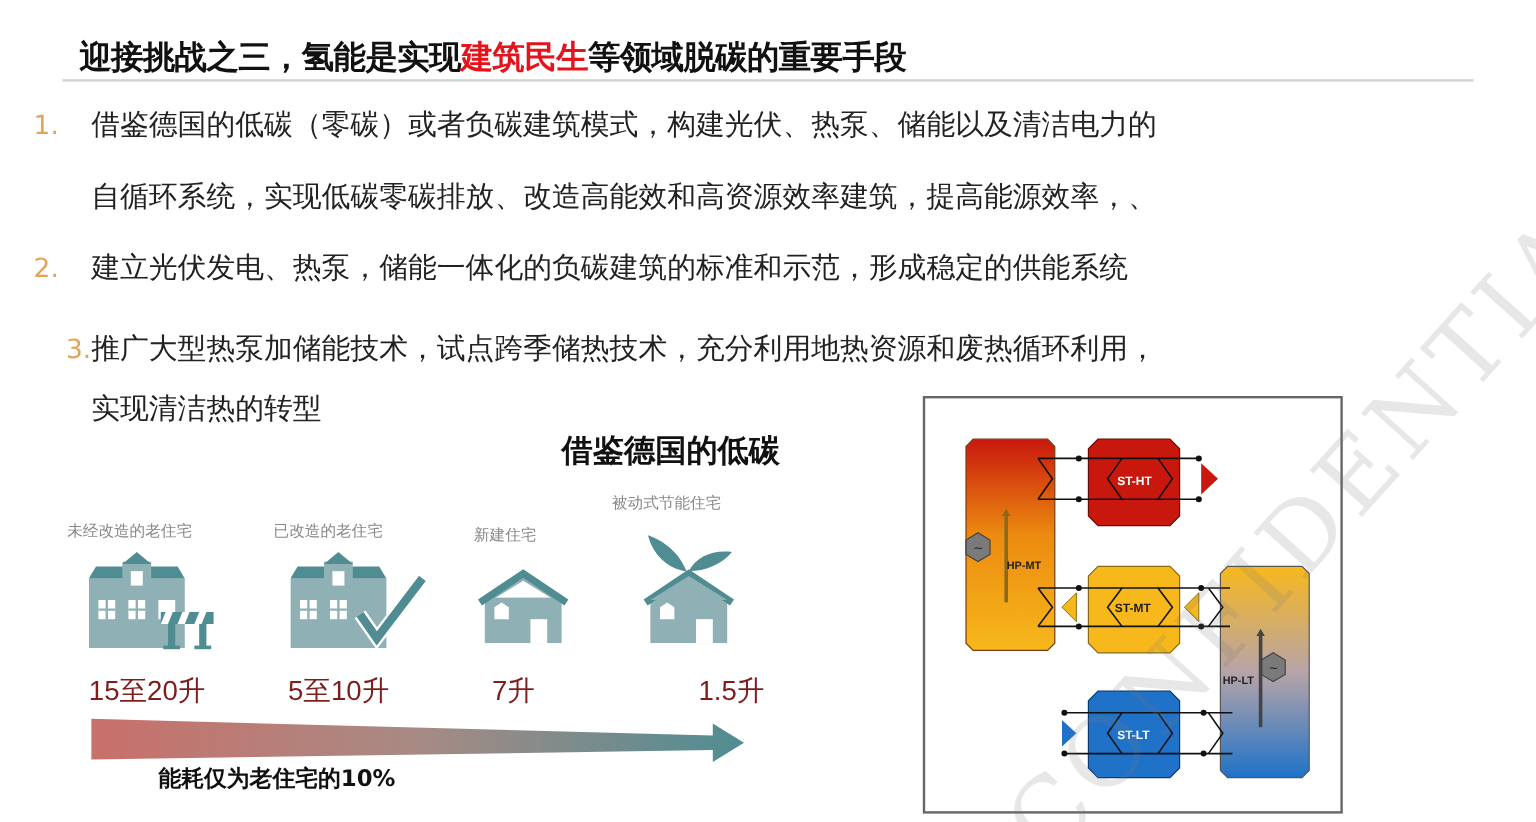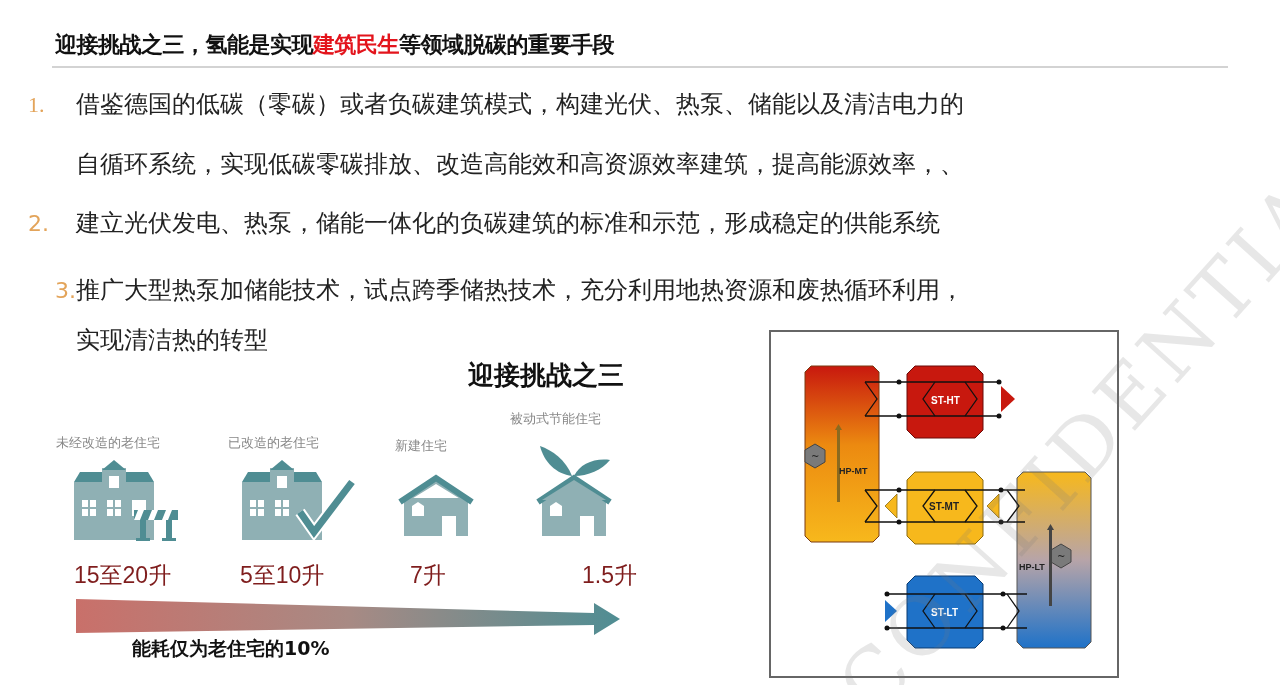--- a/index.html
+++ b/index.html
@@ -1,55 +1,55 @@
 <!DOCTYPE html>
 <html><head>
 <meta charset="utf-8">
 <style>
   * { margin:0; padding:0; box-sizing:border-box; }
   body { width:1280px; height:685px; background:#ffffff; position:relative; overflow:hidden;
          font-family:"DejaVu Sans", "Liberation Sans", sans-serif; }
-  .title { position:absolute; left:55px; top:30px; font-size:22px; font-weight:bold; color:#111; letter-spacing:-0.5px; white-space:nowrap; }
+  .title { position:absolute; left:66px; top:30px; font-size:27px; font-weight:bold; color:#111; letter-spacing:-0.5px; white-space:nowrap; }
   .title .hl { color:#e3141c; }
   .title-rule { position:absolute; left:52px; top:66px; width:1176px; height:2px; background:#d3d3d3; }
   .item { position:absolute; left:28px; font-size:24px; color:#222; line-height:40px; white-space:nowrap; }
   .item .num { display:inline-block; width:48px; color:#e3a45a; font-size:22px; }
   .item .cont { display:inline-block; }
   .sub-heading { position:absolute; left:468px; top:358px; font-size:26px; font-weight:bold; color:#111; }
   .house-label { position:absolute; font-family:"DejaVu Serif","Liberation Serif",serif; font-size:13px; color:#888; white-space:nowrap; }
   .house-value { position:absolute; font-family:Liberation Sans, sans-serif; font-size:23px; color:#7f1d1d; white-space:nowrap; }
   .icon { position:absolute; }
   .arrow { position:absolute; left:76px; top:597px; }
   .footnote { position:absolute; left:132px; top:636px; font-size:19px; font-weight:bold; color:#111; }
   .diagram { position:absolute; left:769px; top:330px; width:350px; height:348px; border:2px solid #666; background:#fff; }
   .wm { position:absolute; left:785px; top:390px; font-family:"DejaVu Serif","Liberation Serif",serif; font-size:80px; color:rgba(120,120,120,0.18); transform:rotate(-48deg); transform-origin:left top; top:670px; left:820px; white-space:nowrap; letter-spacing:6px; }
 </style>
 </head>
 <body>
 
 <div class="title"><span>迎接挑战之三，氢能是实现</span><span class="hl">建筑民生</span><span>等领域脱碳的重要手段</span></div>
 <div class="title-rule"></div>
 
-<div class="item" style="top:84px;font-family:Liberation Serif, serif;">
+<div class="item" style="top:84px;">
   <span class="num">1.</span><span class="cont">借鉴德国的低碳（零碳）或者负碳建筑模式，构建光伏、热泵、储能以及清洁电力的</span>
 </div>
 <div class="item" style="top:144px; left:76px;text-align:center;">
   <span>自循环系统，实现低碳零碳排放、改造高能效和高资源效率建筑，提高能源效率，、</span>
 </div>
 <div class="item" style="top:203px;">
   <span class="num">2.</span><span class="cont">建立光伏发电、热泵，储能一体化的负碳建筑的标准和示范，形成稳定的供能系统</span>
 </div>
 <div class="item" style="top:270px;text-align:right;">
   <span class="num">3.</span><span class="cont">推广大型热泵加储能技术，试点跨季储热技术，充分利用地热资源和废热循环利用，</span>
 </div>
 <div class="item" style="top:320px; left:76px;">
   <span>实现清洁热的转型</span>
 </div>
 
-<div class="sub-heading">迎接挑战之三</div>
+<div class="sub-heading">借鉴德国的低碳</div>
 
 <div class="house-label" style="left:56px; top:434px;">未经改造的老住宅</div>
 <div class="house-label" style="left:228px; top:434px;">已改造的老住宅</div>
 <div class="house-label" style="left:395px; top:437px;">新建住宅</div>
 <div class="house-label" style="left:510px; top:410px;">被动式节能住宅</div>
 
 <svg class="icon" style="left:74px; top:460px;" width="110" height="85" viewBox="0 0 110 85">
   <rect x="0" y="22" width="80" height="58" fill="#8fb0b4"></rect>
   <polygon points="0,22 6,12 30,12 30,22" fill="#4f8d93"></polygon>
   <polygon points="50,22 50,12 74,12 80,22" fill="#4f8d93"></polygon>

